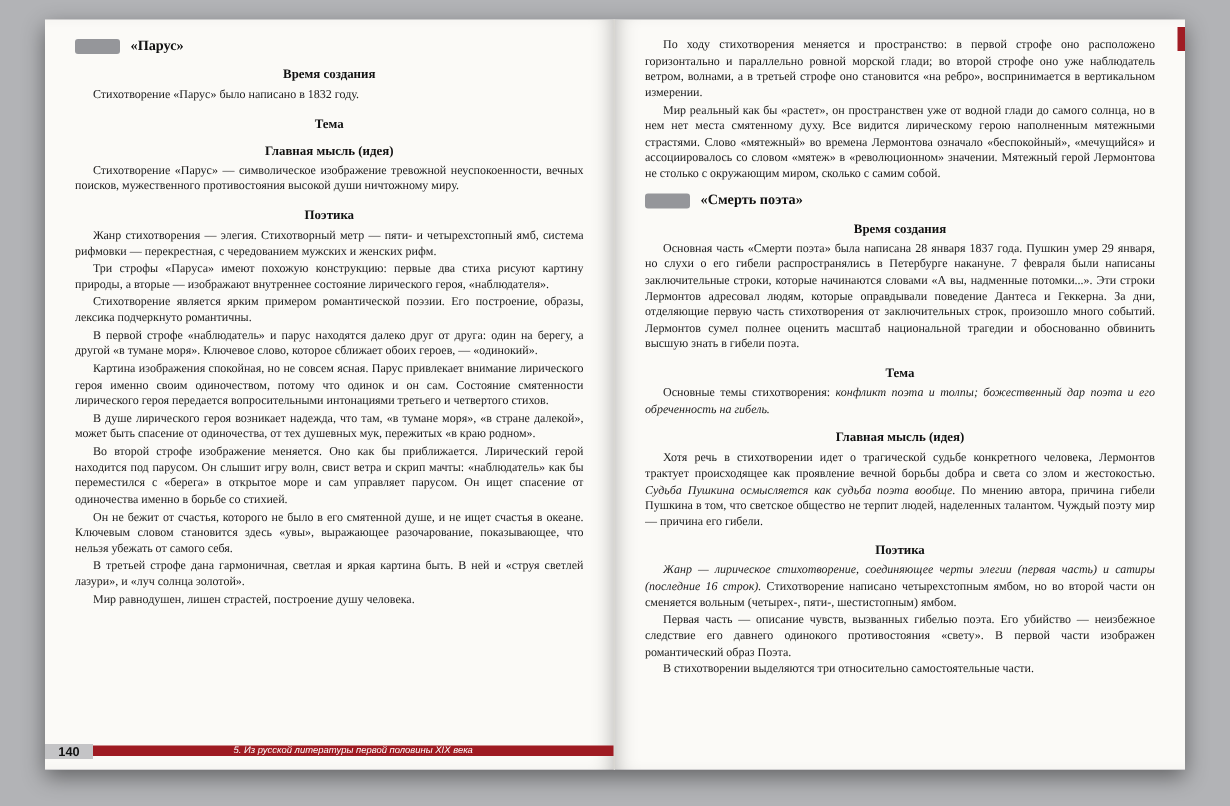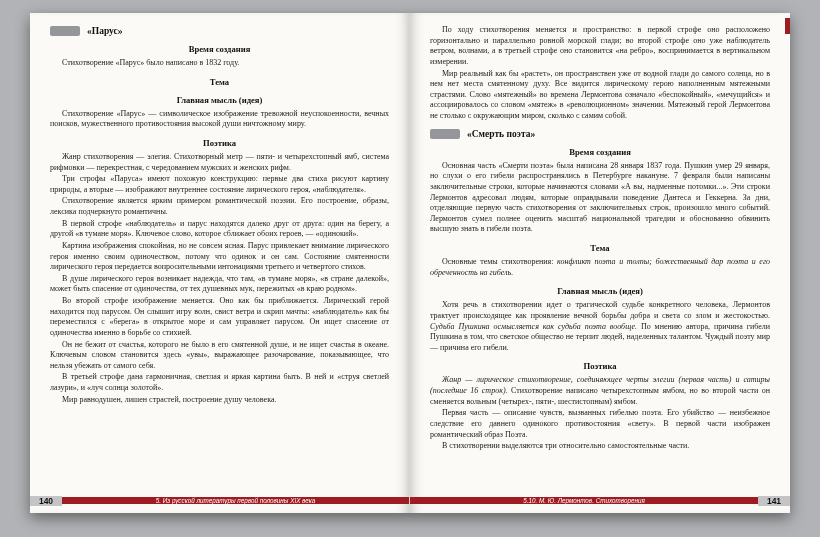--- a/index.html
+++ b/index.html
@@ -114,19 +114,15 @@
 
       <h3>Главная мысль (идея)</h3>
       <p><span>Хотя речь в стихотворении идет о трагической судьбе конкретного человека, Лермонтов трактует происходящее как проявление вечной борьбы добра и света со злом и жестокостью. </span><span class="em">Судьба Пушкина осмысляется как судьба поэта вообще.</span><span> По мнению автора, причина гибели Пушкина в том, что светское общество не терпит людей, наделенных талантом. Чуждый поэту мир — причина его гибели.</span></p>
 
       <h3>Поэтика</h3>
       <p><span class="em">Жанр — лирическое стихотворение, соединяющее черты элегии (первая часть) и сатиры (последние 16 строк). </span><span>Стихотворение написано четырехстопным ямбом, но во второй части он сменяется вольным (четырех-, пяти-, шестистопным) ямбом.</span></p>
       <p>Первая часть — описание чувств, вызванных гибелью поэта. Его убийство — неизбежное следствие его давнего одинокого противостояния «свету». В первой части изображен романтический образ Поэта.</p>
       <p>В стихотворении выделяются три относительно самостоятельные части.</p>
     </div>
 
-    <div class="footer">
-      <span class="chapter-bar">5.10. М. Ю. Лермонтов. Стихотворения</span>
-      <span class="pagenum">141</span>
-    </div>
   </div>
 
 </div>
 
 </body></html>

